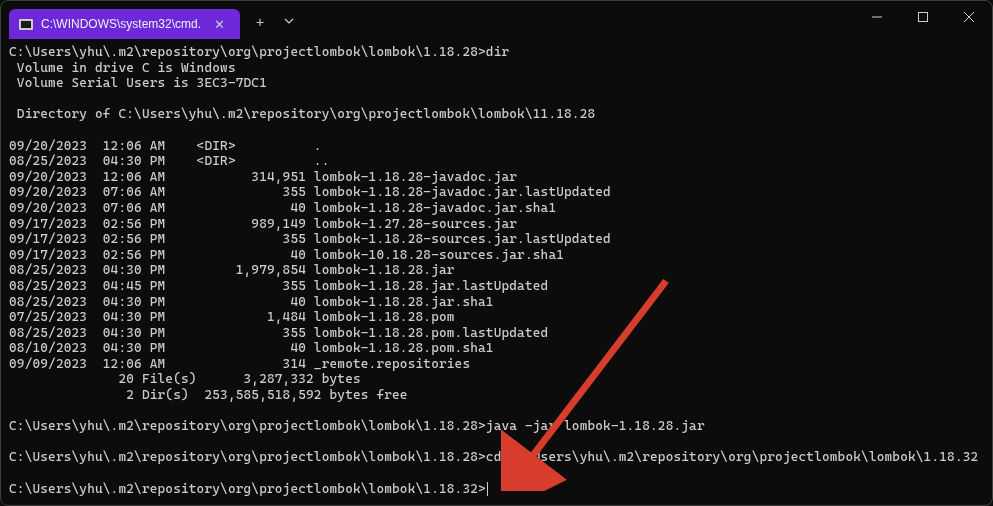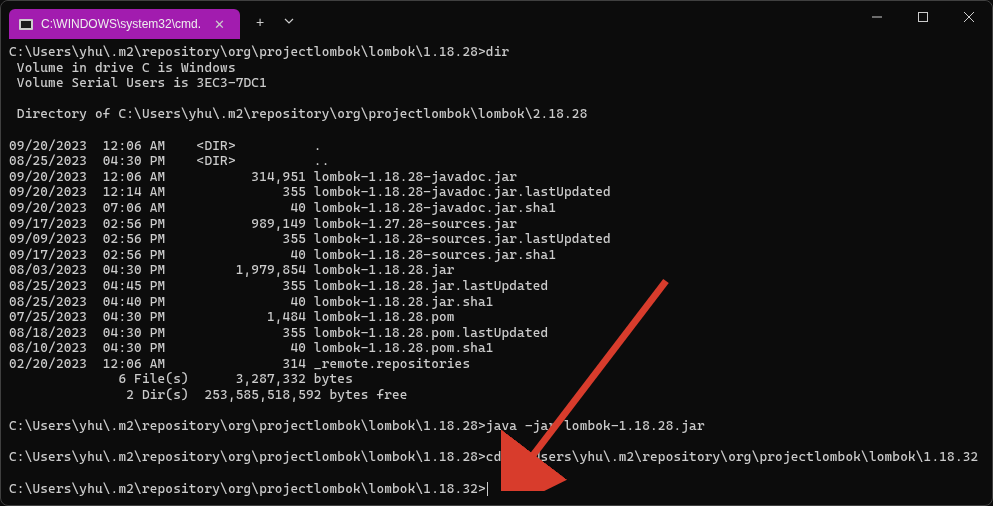--- a/index.html
+++ b/index.html
@@ -19,21 +19,21 @@
       height: 38px;
       background: #0c0c0c;
       display: flex;
       align-items: center;
       border-top-left-radius: 8px;
       border-top-right-radius: 8px;
       position: relative;
     }
     .tab {
       height: 30px;
-      background: #a21caf;
+      background: #6d28d9;
       display: flex;
       align-items: center;
       padding: 0 10px;
       margin-top: 8px;
       margin-left: 8px;
       border-top-left-radius: 6px;
       border-top-right-radius: 6px;
       gap: 8px;
       min-width: 180px;
     }
@@ -152,38 +152,38 @@
           <line x1="10" y1="0" x2="0" y2="10" stroke="currentColor" stroke-width="1"></line>
         </svg>
     </div>
   </div>
 </div>
 
 <div class="terminal-content"><span>C:\Users\yhu\.m2\repository\org\projectlombok\lombok\1.18.28&gt;dir</span>
 <span> Volume in drive C is Windows</span>
 <span> Volume Serial Users is 3EC3-7DC1</span>
 <span></span>
-<span> Directory of C:\Users\yhu\.m2\repository\org\projectlombok\lombok\2.18.28</span>
+<span> Directory of C:\Users\yhu\.m2\repository\org\projectlombok\lombok\11.18.28</span>
 <span></span>
 <span>09/20/2023  12:06 AM    &lt;DIR&gt;          .</span>
 <span>08/25/2023  04:30 PM    &lt;DIR&gt;          ..</span>
 <span>09/20/2023  12:06 AM           314,951 lombok-1.18.28-javadoc.jar</span>
-<span>09/20/2023  12:14 AM               355 lombok-1.18.28-javadoc.jar.lastUpdated</span>
+<span>09/20/2023  07:06 AM               355 lombok-1.18.28-javadoc.jar.lastUpdated</span>
 <span>09/20/2023  07:06 AM                40 lombok-1.18.28-javadoc.jar.sha1</span>
 <span>09/17/2023  02:56 PM           989,149 lombok-1.27.28-sources.jar</span>
-<span>09/09/2023  02:56 PM               355 lombok-1.18.28-sources.jar.lastUpdated</span>
-<span>09/17/2023  02:56 PM                40 lombok-1.18.28-sources.jar.sha1</span>
-<span>08/03/2023  04:30 PM         1,979,854 lombok-1.18.28.jar</span>
+<span>09/17/2023  02:56 PM               355 lombok-1.18.28-sources.jar.lastUpdated</span>
+<span>09/17/2023  02:56 PM                40 lombok-10.18.28-sources.jar.sha1</span>
+<span>08/25/2023  04:30 PM         1,979,854 lombok-1.18.28.jar</span>
 <span>08/25/2023  04:45 PM               355 lombok-1.18.28.jar.lastUpdated</span>
-<span>08/25/2023  04:40 PM                40 lombok-1.18.28.jar.sha1</span>
+<span>08/25/2023  04:30 PM                40 lombok-1.18.28.jar.sha1</span>
 <span>07/25/2023  04:30 PM             1,484 lombok-1.18.28.pom</span>
-<span>08/18/2023  04:30 PM               355 lombok-1.18.28.pom.lastUpdated</span>
+<span>08/25/2023  04:30 PM               355 lombok-1.18.28.pom.lastUpdated</span>
 <span>08/10/2023  04:30 PM                40 lombok-1.18.28.pom.sha1</span>
-<span>02/20/2023  12:06 AM               314 _remote.repositories</span>
-<span>              6 File(s)      3,287,332 bytes</span>
+<span>09/09/2023  12:06 AM               314 _remote.repositories</span>
+<span>              20 File(s)      3,287,332 bytes</span>
 <span>               2 Dir(s)  253,585,518,592 bytes free</span>
 <span></span>
 <span>C:\Users\yhu\.m2\repository\org\projectlombok\lombok\1.18.28&gt;java -jar lombok-1.18.28.jar</span>
 <span></span>
 <span>C:\Users\yhu\.m2\repository\org\projectlombok\lombok\1.18.28&gt;cd C:\Users\yhu\.m2\repository\org\projectlombok\lombok\1.18.32</span>
 <span></span>
 <span>C:\Users\yhu\.m2\repository\org\projectlombok\lombok\1.18.32&gt;</span><span class="cursor"></span></div>
 
 <svg class="arrow" style="left:500px; top:270px;" width="180" height="220">
   <defs>

